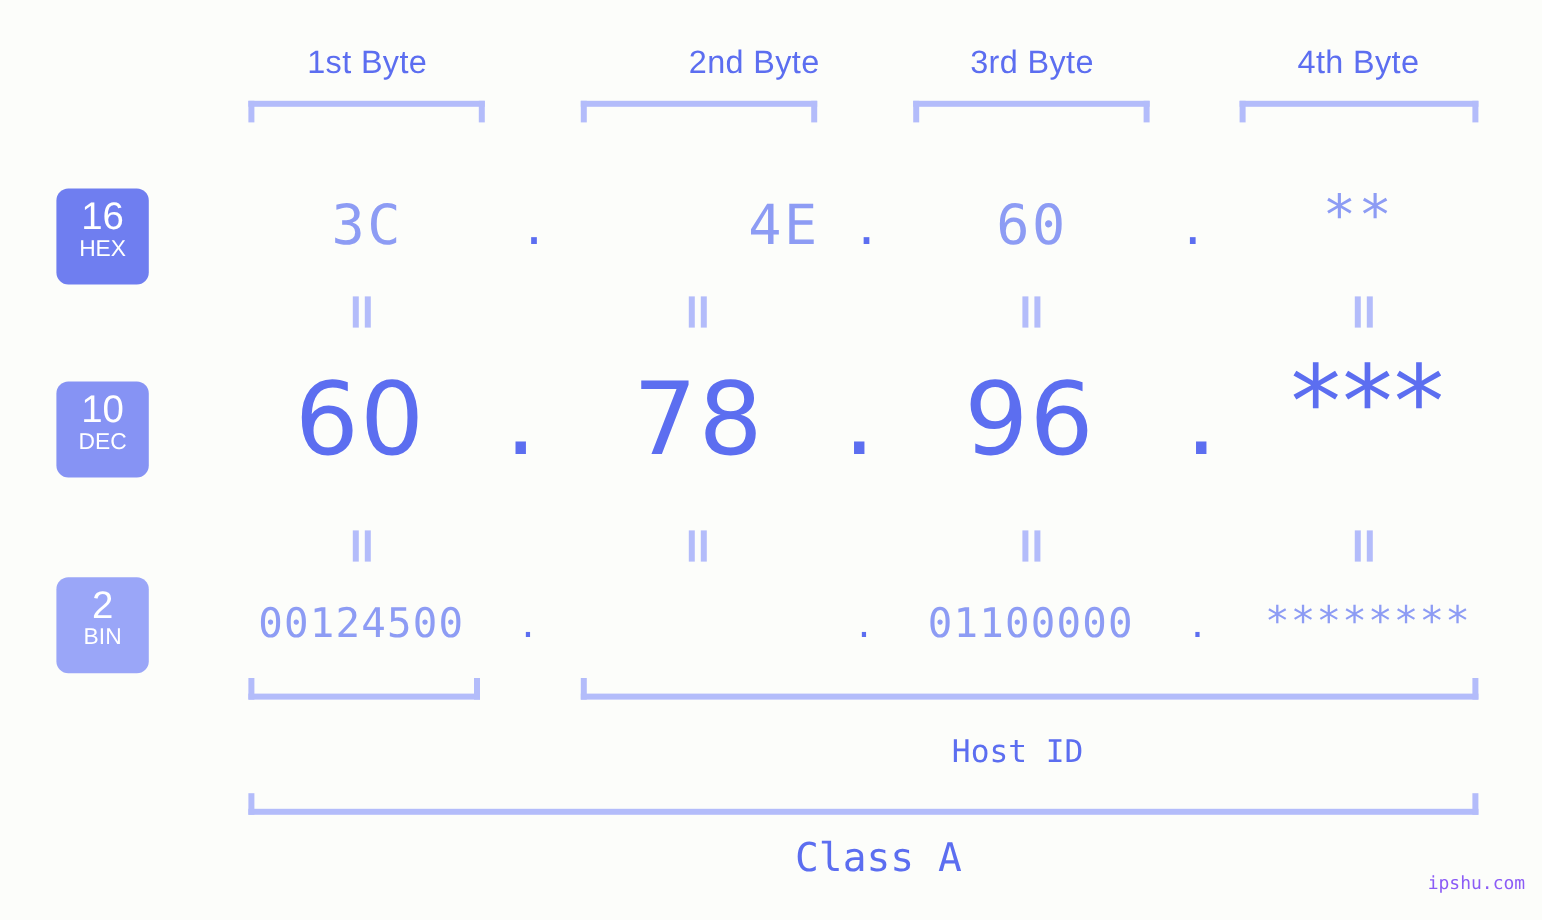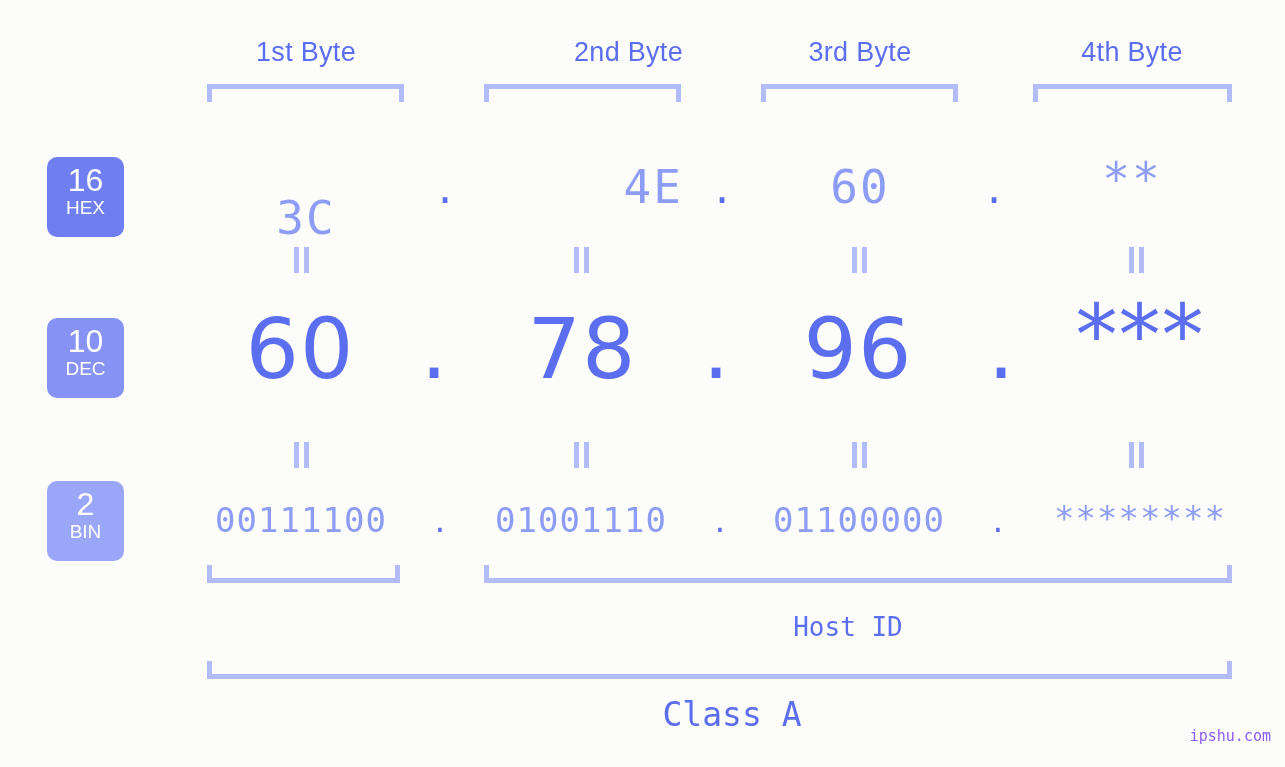--- a/index.html
+++ b/index.html
@@ -178,21 +178,21 @@
   </div>
   <div class="base-badge" style="top:318px; background:#8693f4;">
     <span class="num">10</span>
     <span class="lbl">DEC</span>
   </div>
   <div class="base-badge" style="top:481px; background:#9aa6f8;">
     <span class="num">2</span>
     <span class="lbl">BIN</span>
   </div>
 
-  <div class="val hex-val" style="left:206px; top:160px; width:200px;margin-top:31px;">3C</div>
+  <div class="val hex-val" style="left:206px; top:160px; width:200px;">3C</div>
   <div class="sep sep-hex" style="left:406px; top:160px; width:78px;">.</div>
   <div class="val hex-val" style="left:483px; top:160px; width:200px;text-align:right;">4E</div>
   <div class="sep sep-hex" style="left:683px; top:160px; width:78px;">.</div>
   <div class="val hex-val" style="left:760px; top:160px; width:200px;">60</div>
   <div class="sep sep-hex" style="left:955px; top:160px; width:78px;">.</div>
   <div class="val hex-val" style="left:1032px; top:152px; width:200px;">**</div>
 
   <div class="eq" style="left:291px; top:247px;">
       <i></i>
       <i></i>
@@ -228,23 +228,22 @@
     </div>
   <div class="eq" style="left:849px; top:442px;">
       <i></i>
       <i></i>
     </div>
   <div class="eq" style="left:1126px; top:442px;">
       <i></i>
       <i></i>
     </div>
 
-  <div class="val bin-val" style="left:201px; top:500px; width:200px;">00111100</div>
+  <div class="val bin-val" style="left:201px; top:500px; width:200px;">00124500</div>
   <div class="sep sep-bin" style="left:401px; top:500px; width:78px;">.</div>
-  <div class="val bin-val" style="left:481px; top:500px; width:200px;">01001110</div>
   <div class="sep sep-bin" style="left:681px; top:500px; width:78px;">.</div>
   <div class="val bin-val" style="left:759px; top:500px; width:200px;">01100000</div>
   <div class="sep sep-bin" style="left:959px; top:500px; width:78px;">.</div>
   <div class="val bin-val" style="left:1040px; top:498px; width:200px;">********</div>
 
   <div class="bracket-up" style="left:207px; top:565px; width:193px;"></div>
   <div class="bracket-up" style="left:484px; top:565px; width:748px;"></div>
 
   <div class="id-label" style="left:743px; top:612px; width:210px;">Host ID</div>
 

